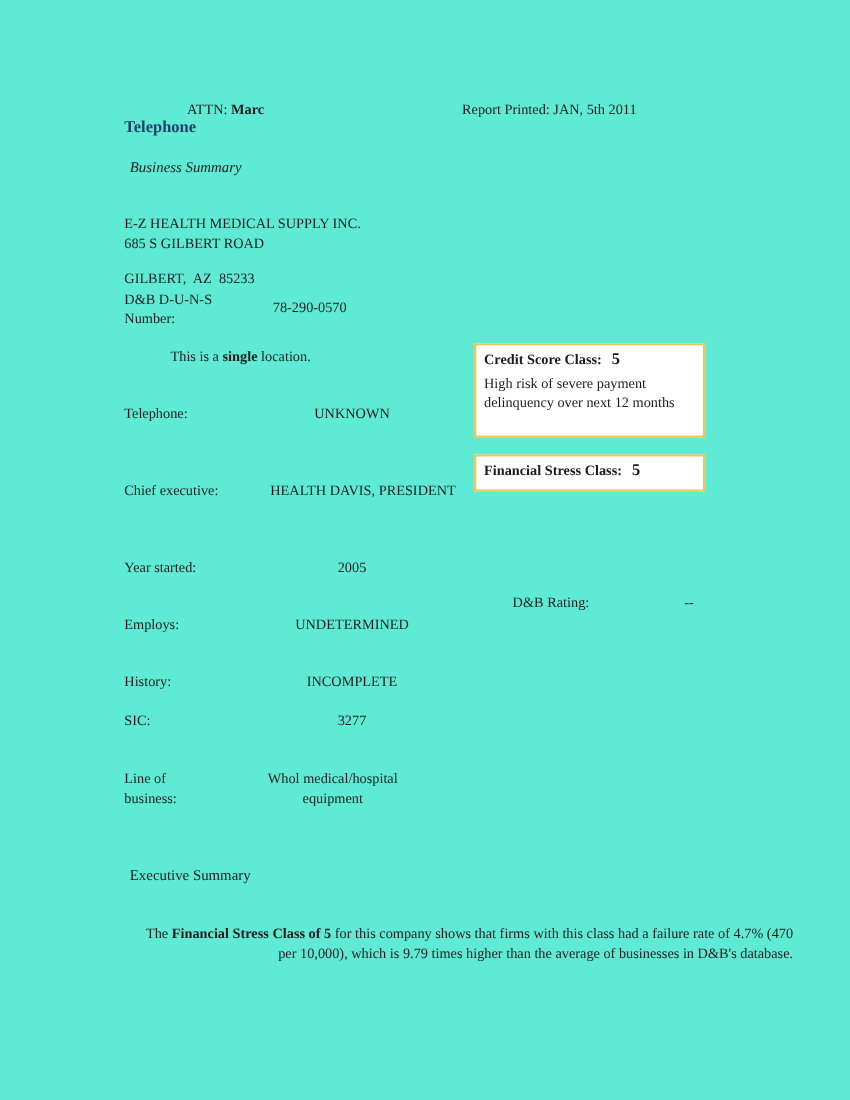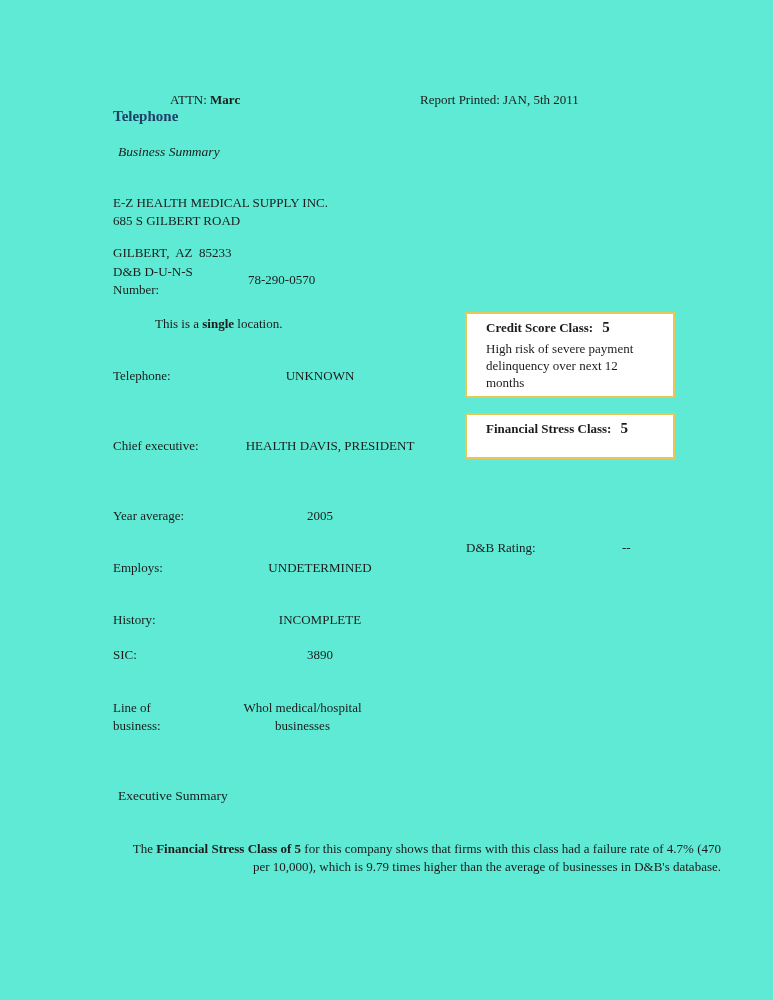--- a/index.html
+++ b/index.html
@@ -38,28 +38,28 @@
   .duns-label { left: 113px; top: 263px; line-height: 18px; }
   .duns-value { left: 248px; top: 272px; }
 
   .location-line { left: 113px; top: 316px; margin-left: 42px; }
   .location-line b { font-weight: bold; }
 
   .field-label { left: 113px; width: 100px; line-height: 18px; }
   .field-value { left: 220px; width: 200px; line-height: 18px; text-align: center; }
 
   .score-box {
-    left: 465px;
+    left: 431px;
     width: 210px;
     border: 2px solid var(--box-border, #e9c754);
     background: #ffffff;
-    padding: 5px 19px;
+    padding: 5px 7px;
   }
   .box-credit { top: 312px; height: 86px; }
-  .box-stress { top: 413px; height: 46px; }
+  .box-stress { top: 413px; height: 34px; }
   .box-paydex { top: 477px; height: 61px; }
   .box-title { font-weight: bold; font-size: 13px; }
   .box-score { font-weight: bold; font-size: 15px; margin-left: 9px; }
   .box-desc {
     margin-top: 4px;
     line-height: 17px;
     font-size: 13px;
   }
 
   .rating-label { left: 443px; top: 540px; margin-left: 23px; }
@@ -101,34 +101,34 @@
   <div class="abs location-line">
     <span>This is a </span><b>single</b><span> location.</span>
   </div>
 
   <div class="abs field-label" style="top:367px">Telephone:</div>
   <div class="abs field-value" style="top:367px">UNKNOWN</div>
 
   <div class="abs field-label" style="top:437px; width:110px">Chief executive:</div>
   <div class="abs field-value" style="top:437px; width:220px">HEALTH DAVIS, PRESIDENT</div>
 
-  <div class="abs field-label" style="top:507px">Year average:</div>
+  <div class="abs field-label" style="top:507px">Year started:</div>
   <div class="abs field-value" style="top:507px">2005</div>
 
   <div class="abs field-label" style="top:559px">Employs:</div>
   <div class="abs field-value" style="top:559px">UNDETERMINED</div>
 
   <div class="abs field-label" style="top:611px">History:</div>
   <div class="abs field-value" style="top:611px">INCOMPLETE</div>
 
   <div class="abs field-label" style="top:646px">SIC:</div>
-  <div class="abs field-value" style="top:646px">3890</div>
+  <div class="abs field-value" style="top:646px">3277</div>
 
   <div class="abs field-label" style="top:699px; width:72px">Line of business:</div>
-  <div class="abs field-value" style="top:699px; width:165px">Whol medical/hospital businesses</div>
+  <div class="abs field-value" style="top:699px; width:165px">Whol medical/hospital equipment</div>
 
   <div class="abs score-box box-credit">
     <div>
       <span class="box-title">Credit Score Class:</span><span class="box-score">5</span>
     </div>
     <div class="box-desc">High risk of severe payment delinquency over next 12 months</div>
   </div>
 
   <div class="abs score-box box-stress">
     <span class="box-title">Financial Stress Class:</span><span class="box-score">5</span>

